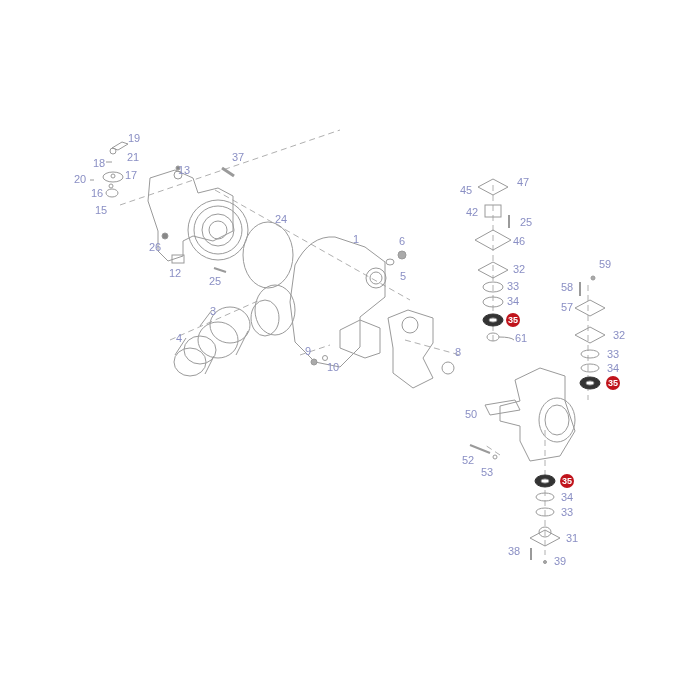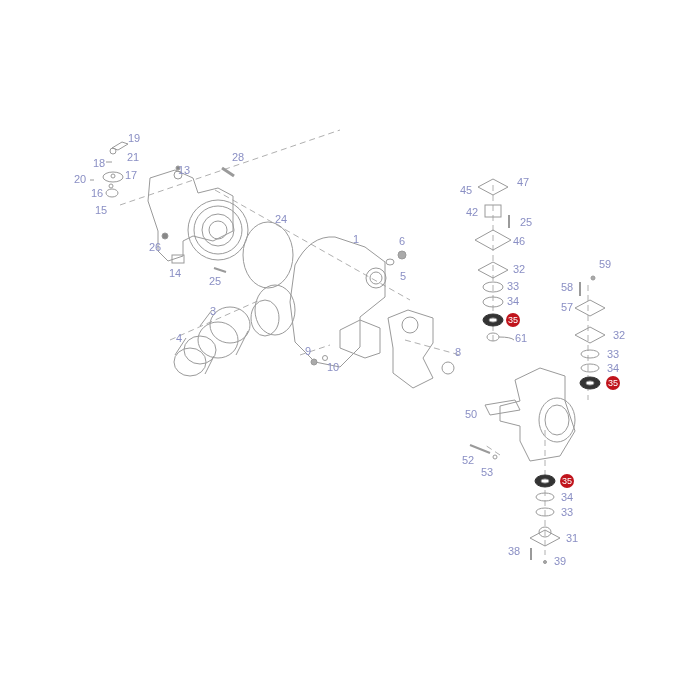--- a/index.html
+++ b/index.html
@@ -8,21 +8,21 @@
       font-family: "Liberation Sans", sans-serif;
       border-radius: 23px;
     }
     svg.drawing { position: absolute; left: 0; top: 0; width: 700px; height: 700px; }
     .callout {
       position: absolute; font-size: 11px; color: #8a8fc4; line-height: 1;
       transform: translate(-50%, -50%); white-space: nowrap; cursor: pointer;
     }
     .badge {
       position: absolute; width: 14px; height: 14px; border-radius: 50%;
-      background: #c0141c; color: #ffffff; font-size: 9px; font-weight: normal;
+      background: #c0141c; color: #ffffff; font-size: 9px; font-weight: bold;
       display: flex; align-items: center; justify-content: center;
       transform: translate(-50%, -50%); cursor: pointer;
       font-family: "Liberation Sans", sans-serif;
     }
   </style>
 </head>
 <body>
 
 <div id="canvas">
   <svg class="drawing" viewBox="0 0 700 700" fill="none" stroke="#9a9a9a" stroke-width="1">
@@ -146,24 +146,24 @@
   </svg>
 
   <span class="callout" style="left:134px;top:138px">19</span>
   <span class="callout" style="left:133px;top:157px">21</span>
   <span class="callout" style="left:99px;top:163px">18</span>
   <span class="callout" style="left:80px;top:179px">20</span>
   <span class="callout" style="left:131px;top:175px">17</span>
   <span class="callout" style="left:97px;top:193px">16</span>
   <span class="callout" style="left:101px;top:210px">15</span>
   <span class="callout" style="left:184px;top:170px">13</span>
-  <span class="callout" style="left:238px;top:157px">28</span>
+  <span class="callout" style="left:238px;top:157px">37</span>
   <span class="callout" style="left:281px;top:219px">24</span>
   <span class="callout" style="left:155px;top:247px">26</span>
-  <span class="callout" style="left:175px;top:273px">14</span>
+  <span class="callout" style="left:175px;top:273px">12</span>
   <span class="callout" style="left:215px;top:281px">25</span>
   <span class="callout" style="left:356px;top:239px">1</span>
   <span class="callout" style="left:402px;top:241px">6</span>
   <span class="callout" style="left:403px;top:276px">5</span>
   <span class="callout" style="left:213px;top:311px">3</span>
   <span class="callout" style="left:179px;top:338px">4</span>
   <span class="callout" style="left:308px;top:351px">9</span>
   <span class="callout" style="left:333px;top:367px">10</span>
   <span class="callout" style="left:458px;top:352px">8</span>
   <span class="callout" style="left:466px;top:190px">45</span>

